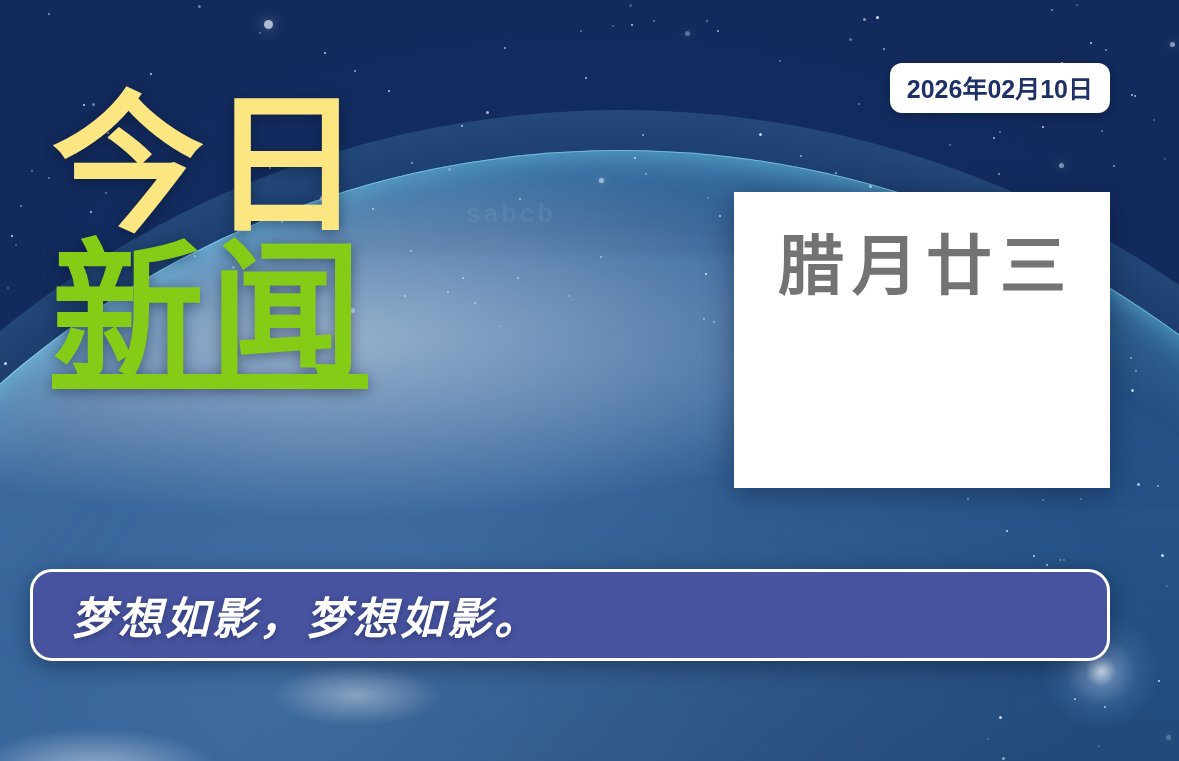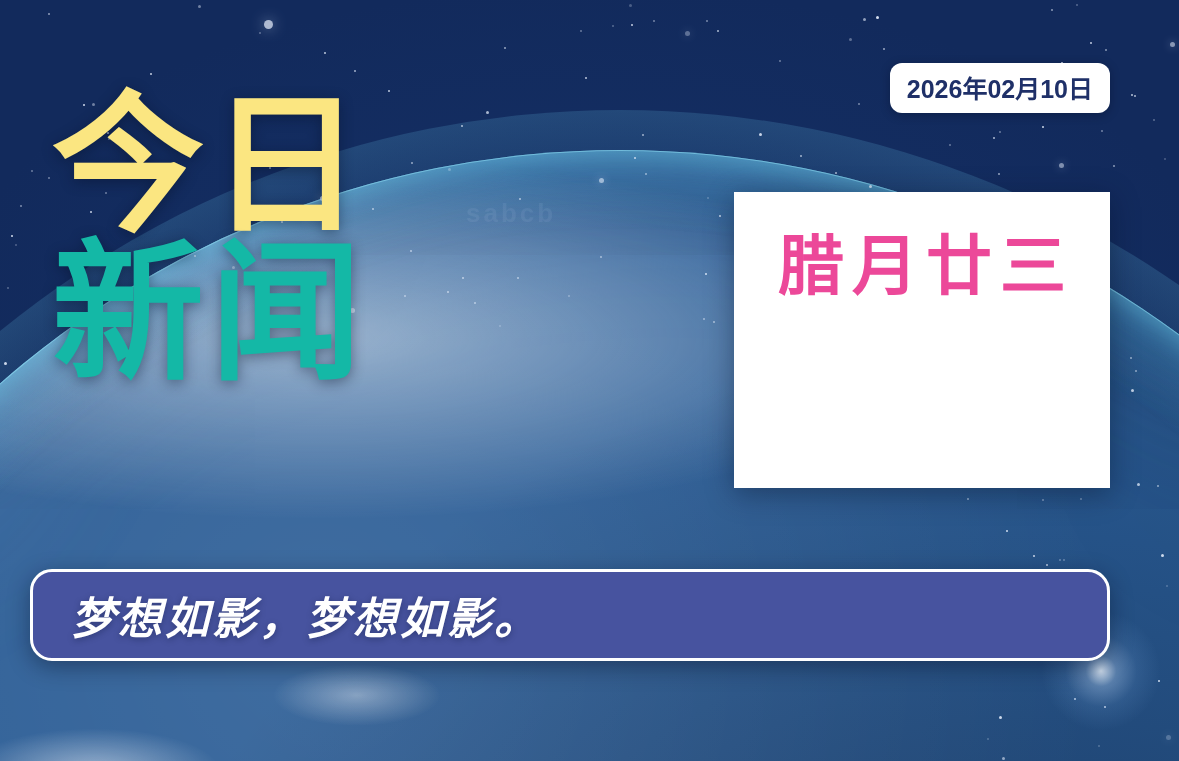--- a/index.html
+++ b/index.html
@@ -134,21 +134,21 @@
   }
   .title-line {
     display: block;
     font-size: 152px;
     font-weight: 900;
     letter-spacing: 6px;
     text-shadow: 0 3px 14px rgba(6,16,40,0.45);
     white-space: nowrap;
   }
   .title-top { color: #fbe681; }
-  .title-bottom { color: #14b8a6; margin-top: 8px; }
+  .title-bottom { color: #84cc16; margin-top: 8px; text-decoration: underline; }
 
   
   .date-pill {
     position: absolute;
     right: 69px;
     top: 63px;
     background: #ffffff;
     color: #1f3068;
     font-size: 25px;
     font-weight: 700;
@@ -213,21 +213,21 @@
     letter-spacing: 7px;
     color: #253569;
     text-indent: 7px;
     white-space: nowrap;
   }
   .card-lunar {
     margin-top: 20px;
     font-size: 66px;
     font-weight: 900;
     letter-spacing: 8px;
-    color: #ec4899;
+    color: #737373;
     text-indent: 8px;
     white-space: nowrap;
   }
 
   
   .slogan-banner {
     position: absolute;
     left: 30px;
     top: 569px;
     width: 1080px;

